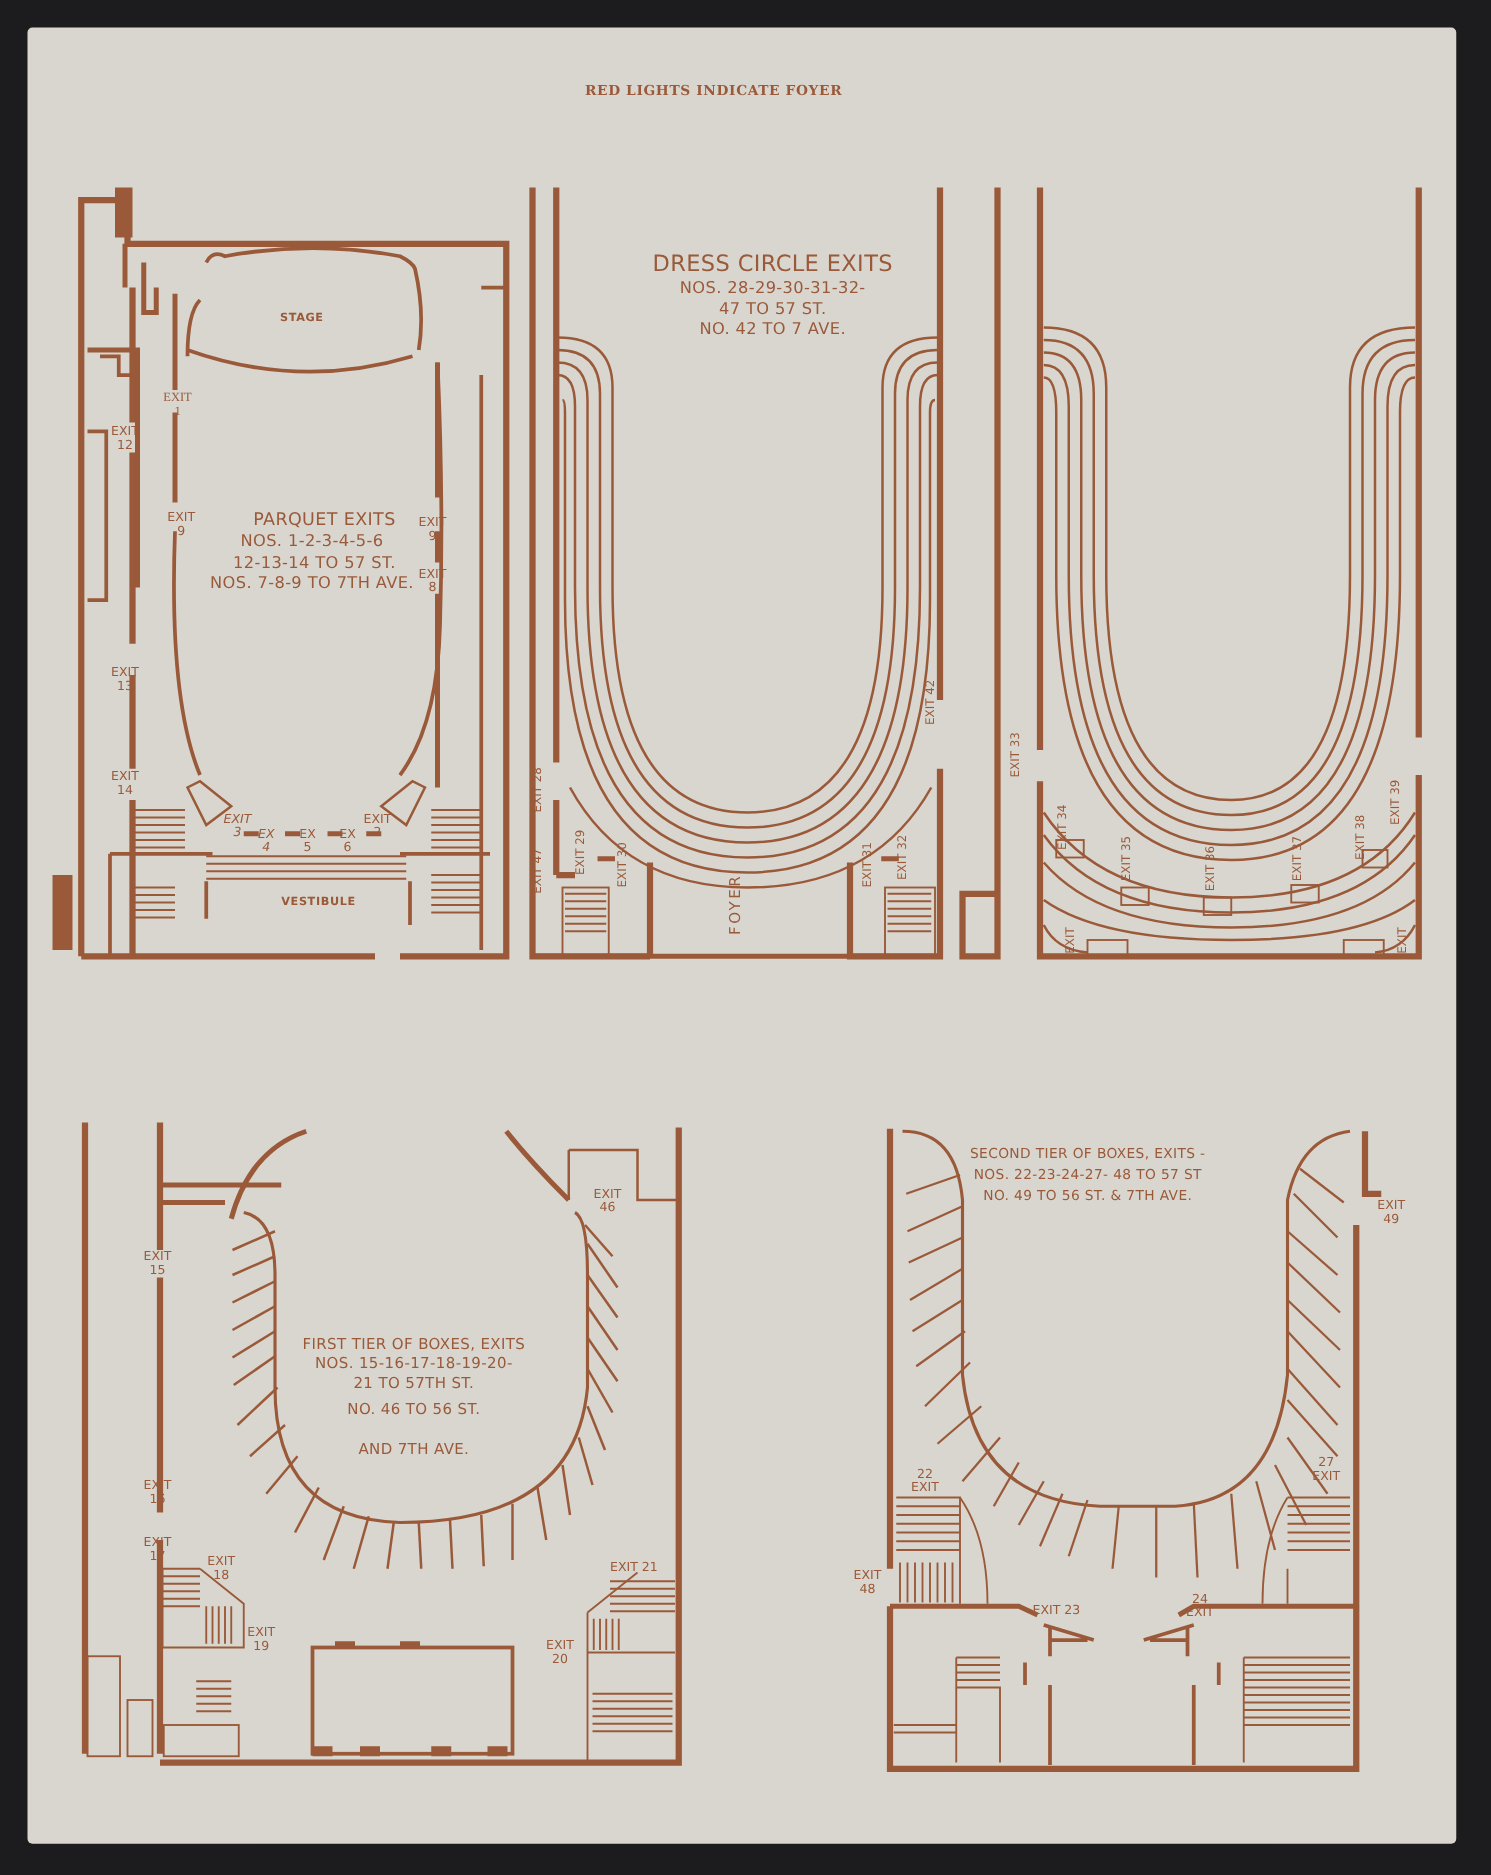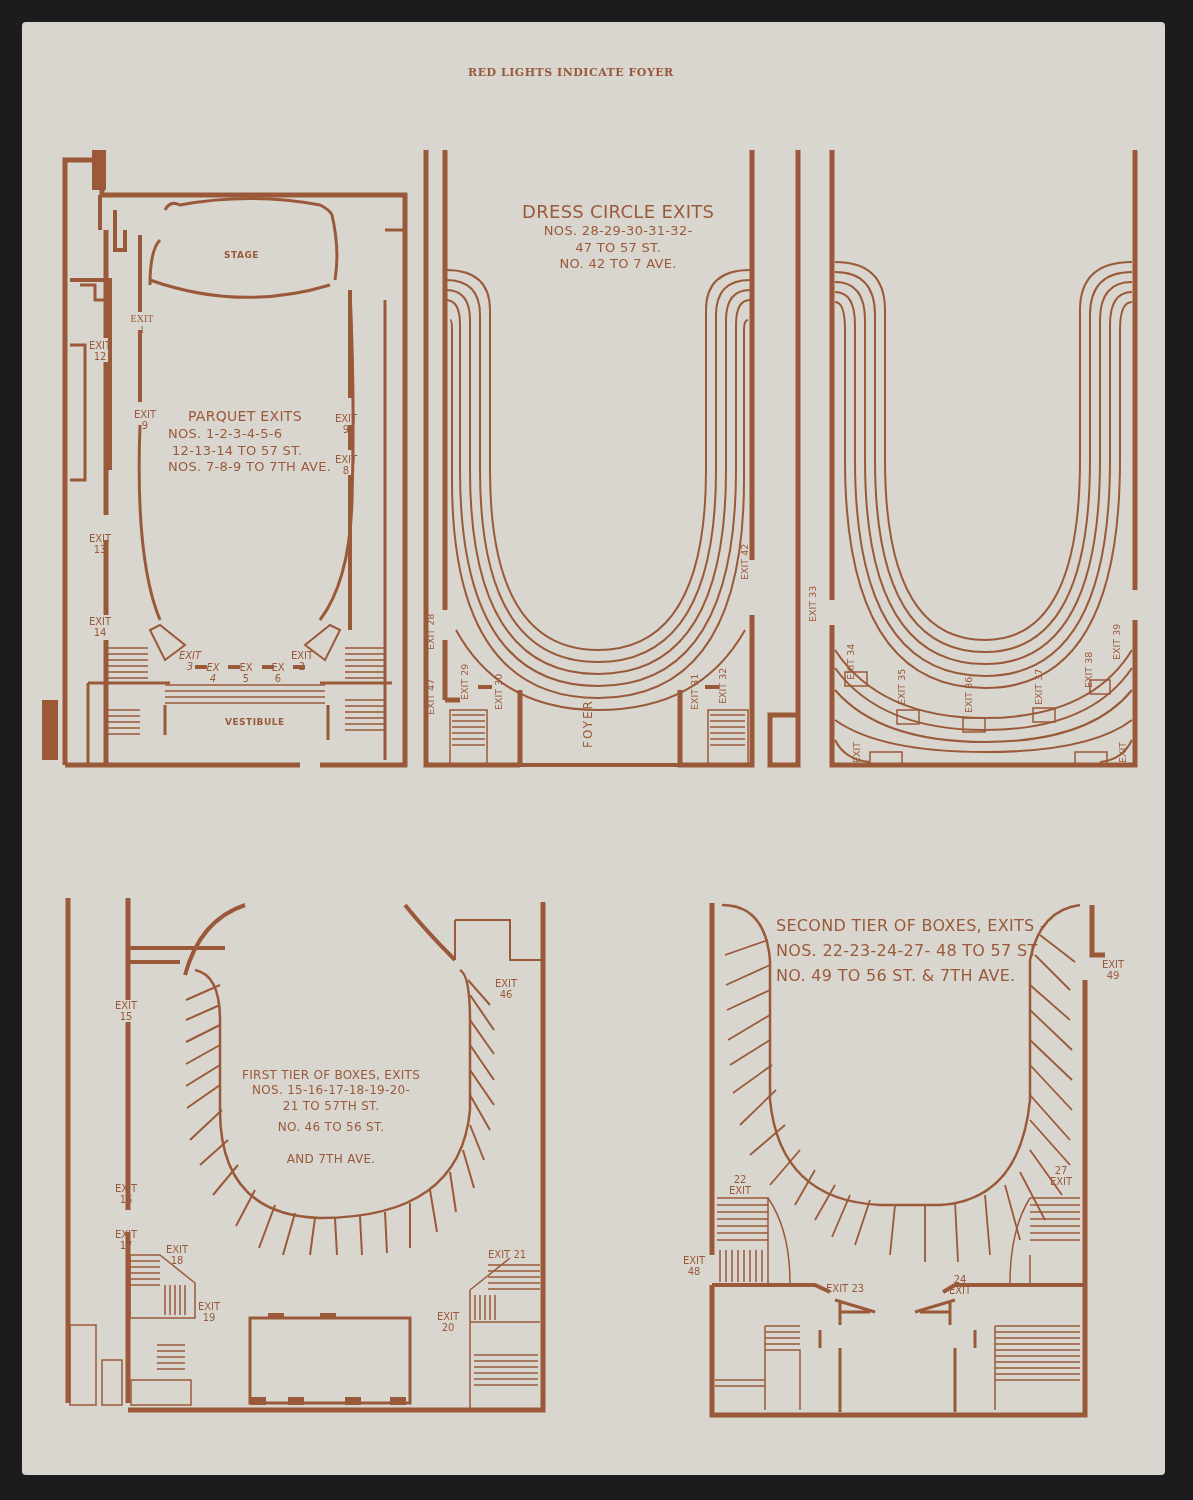--- a/index.html
+++ b/index.html
@@ -13,21 +13,21 @@
     background:#d9d6cf; border-radius:4px;
   }
   svg.plans { position:absolute; left:0; top:0; width:1193px; height:1500px; }
   svg .w { stroke:#9a5a3a; fill:none; stroke-linecap:butt; }
   svg .f { fill:#9a5a3a; stroke:none; }
   .lbl {
     position:absolute; color:#9a5a3a; font-family:"DejaVu Sans", sans-serif;
     white-space:nowrap; line-height:1.05; text-align:center;
   }
   .lbl.small { font-size:10px; }
-  .lbl.caption { text-align:left; font-size:13px; line-height:1.28; letter-spacing:0.3px; }
+  .lbl.caption { text-align:center; font-size:13px; line-height:1.28; letter-spacing:0.3px; }
   .lbl.vert { transform:rotate(-90deg); transform-origin:left top; font-size:9.5px; text-align:left; }
   .header {
     position:absolute; left:468px; top:66px; font-family:"DejaVu Serif", serif;
     font-weight:bold; font-size:11px; color:#9a5a3a; letter-spacing:0.5px;
   }
   .room { position:absolute; color:#9a5a3a; font-weight:bold; font-size:9px; letter-spacing:0.5px; }
 </style>
 </head>
 <body>
 
@@ -309,23 +309,23 @@
   <div style="margin-top:6px;">NO. 46 TO 56 ST.</div>
   <div style="margin-top:17px;">AND 7TH AVE.</div>
 </div>
 <div class="lbl small" style="left:112px;top:1001px;width:28px;white-space:normal;">EXIT 15</div>
 <div class="lbl small" style="left:112px;top:1160px;width:28px;white-space:normal;margin-top:24px;">EXIT 16</div>
 <div class="lbl small" style="left:112px;top:1230px;width:28px;white-space:normal;">EXIT 17</div>
 <div class="lbl small" style="left:163px;top:1245px;width:28px;white-space:normal;">EXIT 18</div>
 <div class="lbl small" style="left:195px;top:1302px;width:28px;white-space:normal;">EXIT 19</div>
 <div class="lbl small" style="left:434px;top:1312px;width:28px;white-space:normal;">EXIT 20</div>
 <div class="lbl small" style="left:488px;top:1250px;">EXIT 21</div>
-<div class="lbl small" style="left:472px;top:979px;width:28px;white-space:normal;margin-left:20px;">EXIT 46</div>
-
-<div class="lbl caption" style="left:776px;top:914px;font-size:16px;line-height:1.55;">
+<div class="lbl small" style="left:472px;top:951px;width:28px;white-space:normal;">EXIT 46</div>
+
+<div class="lbl caption" style="left:776px;top:914px;font-size:11px;line-height:1.55;">
   <div>SECOND TIER OF BOXES, EXITS -</div>
   <div>NOS. 22-23-24-27- 48 TO 57 ST</div>
   <div>NO. 49 TO 56 ST. &amp; 7TH AVE.</div>
 </div>
 <div class="lbl small" style="left:726px;top:1175px;width:28px;white-space:normal;">22 EXIT</div>
 <div class="lbl small" style="left:826px;top:1284px;">EXIT 23</div>
 <div class="lbl small" style="left:946px;top:1275px;width:28px;white-space:normal;">24 EXIT</div>
 <div class="lbl small" style="left:1046px;top:1166px;width:30px;white-space:normal;">27 EXIT</div>
 <div class="lbl small" style="left:680px;top:1256px;width:28px;white-space:normal;">EXIT 48</div>
 <div class="lbl small" style="left:1098px;top:960px;width:30px;white-space:normal;">EXIT 49</div>

